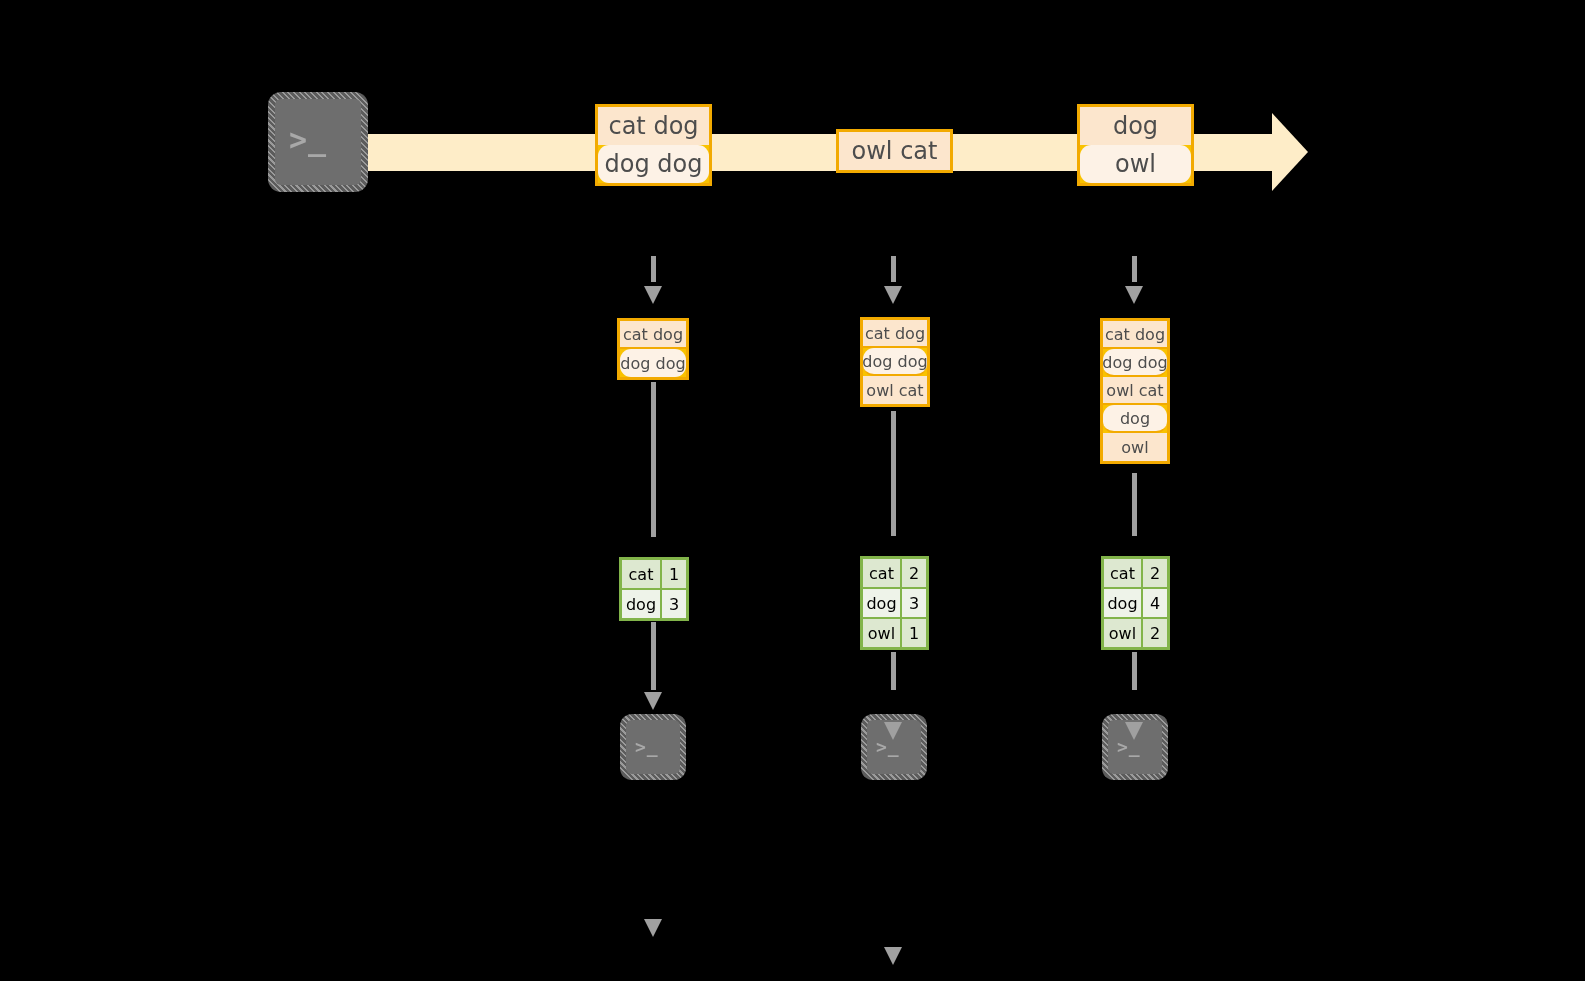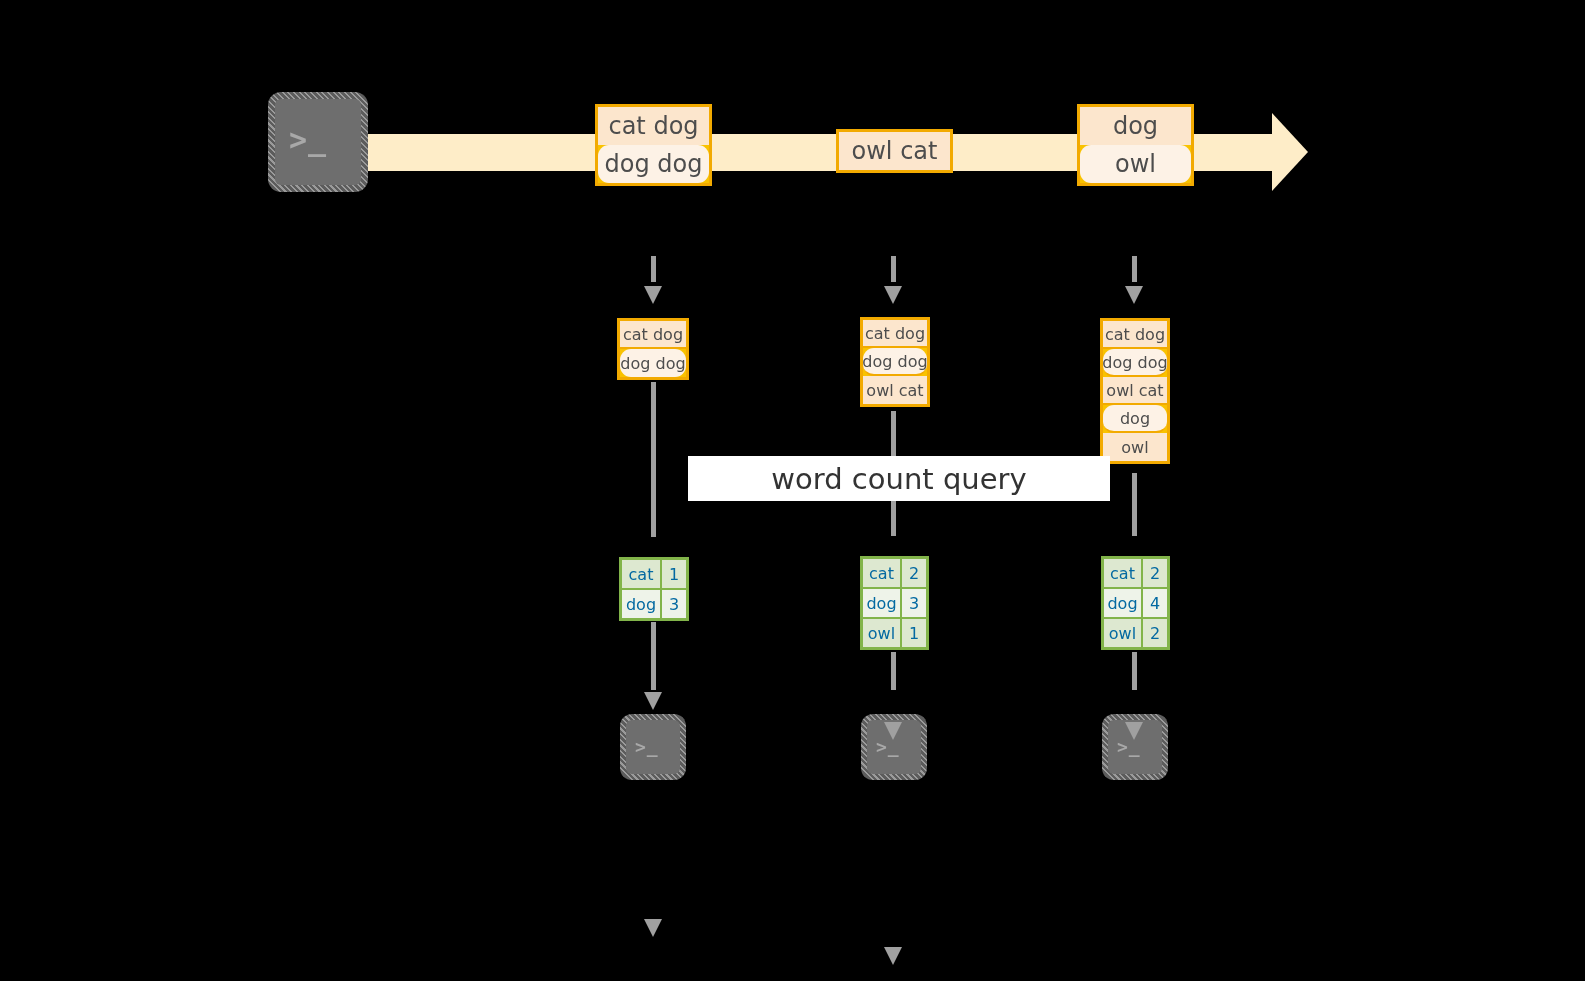--- a/index.html
+++ b/index.html
@@ -131,21 +131,21 @@
   }
   .gbox .grow {
     display: flex;
     height: 28px;
     border-bottom: 2px solid #82b44a;
   }
   .gbox .grow:last-child { border-bottom: none; }
   .gbox .gk, .gbox .gv {
     box-sizing: border-box;
     background: #dde8d0;
-    color: #0369a1;
+    color: #000000;
     font-size: 16px;
     display: flex;
     align-items: center;
     justify-content: center;
   }
   .gbox .gk { flex: 1 1 auto; border-right: 2px solid #82b44a; }
   .gbox .gv { width: 24px; }
   .gbox .grow.alt .gk, .gbox .grow.alt .gv { background: #eef3e9; }
 
   .gbox-r1 { left: 619px; top: 557px; width: 70px; }
@@ -333,15 +333,14 @@
     <div class="seg" style="top:0px; height:38px;"></div>
     <div class="head" style="top:70px;"></div>
   </div>
 
   <div class="term term-sink" style="left:1102px; top:714px;">
     <div class="hatch"></div>
     <div class="inner"></div>
     <div class="glyph">&gt;_</div>
   </div>
 
-  <div class="banner">word count query</div>
 
 </div>
 
 </body></html>

